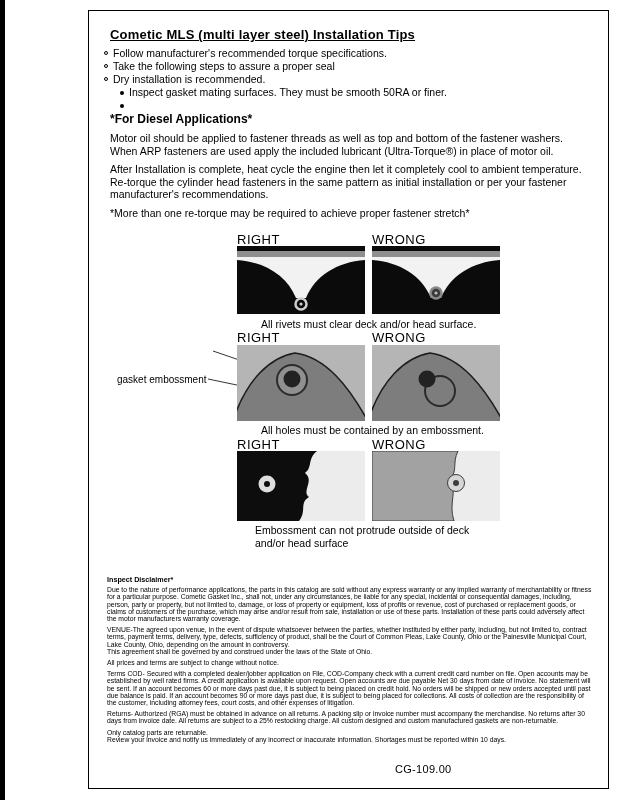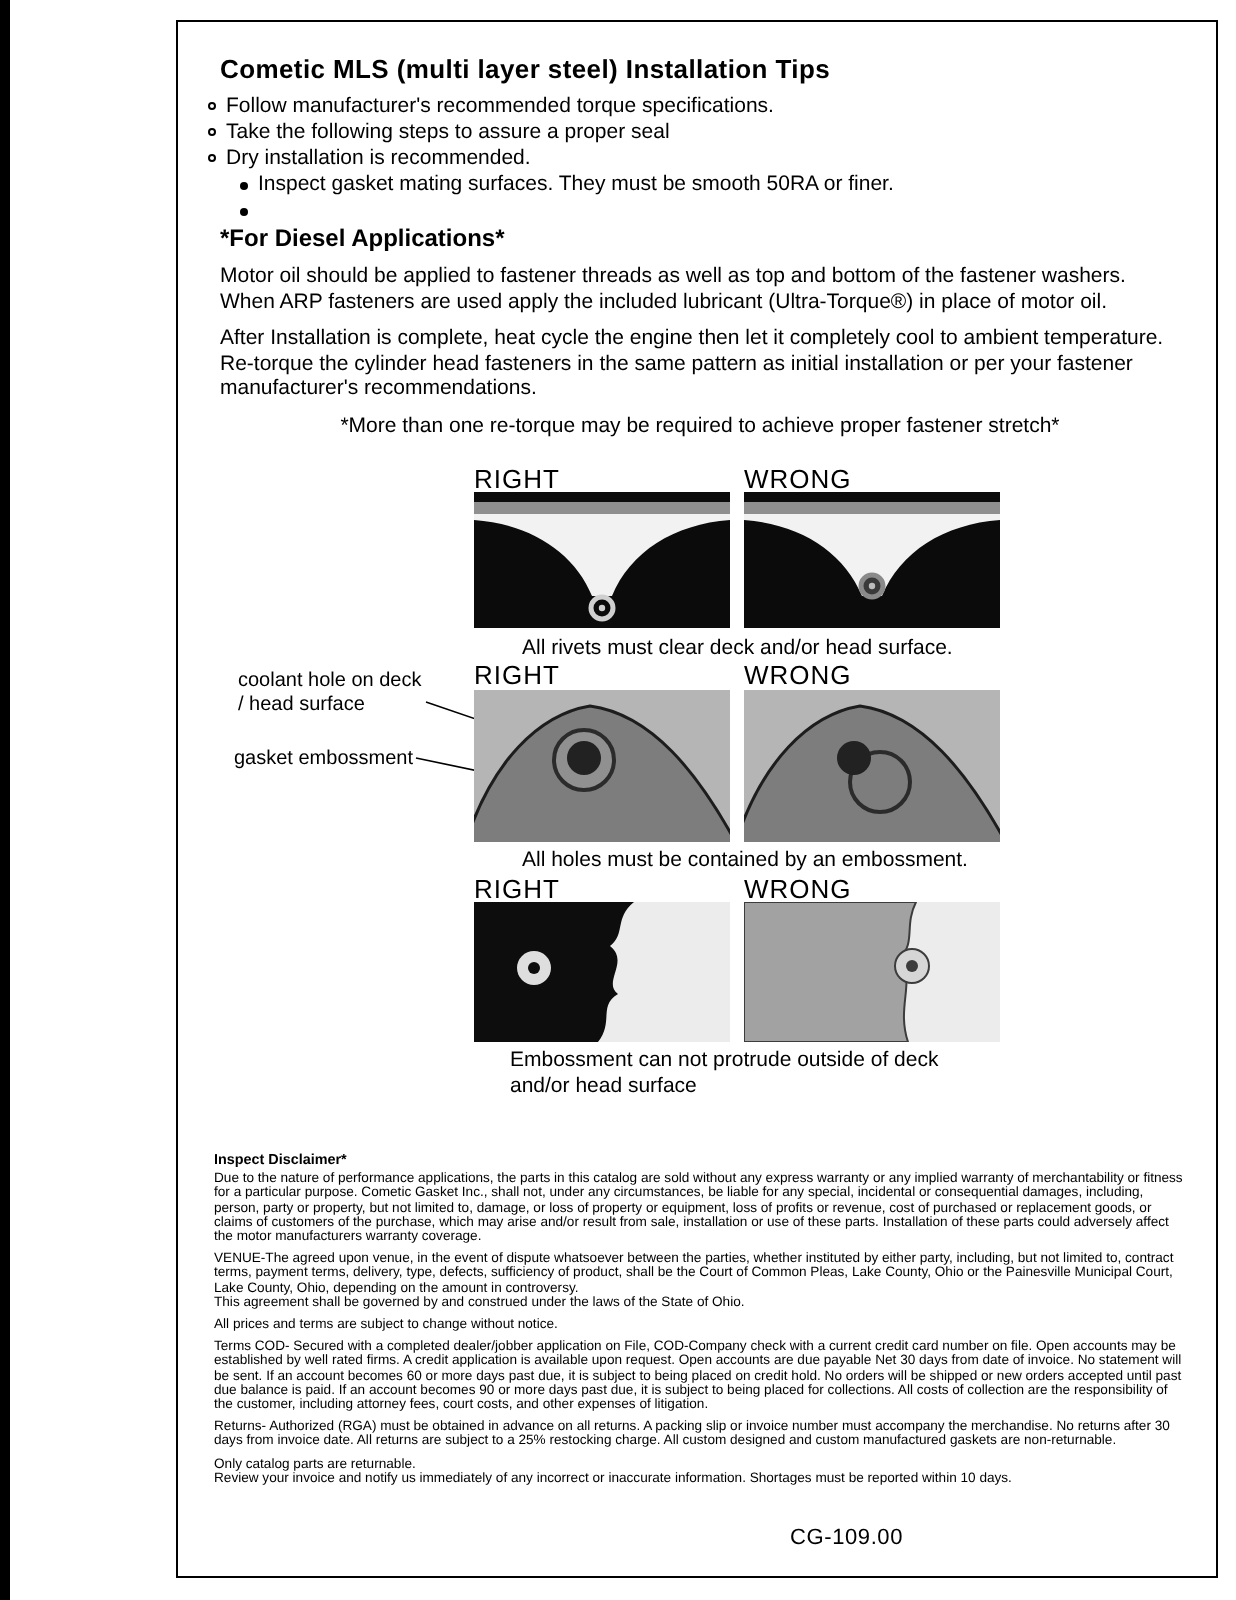--- a/index.html
+++ b/index.html
@@ -4,33 +4,33 @@
 <style>
   * { margin:0; padding:0; box-sizing:border-box; }
   html,body { width:618px; height:800px; background:#fff; }
   body { position:relative; font-family:"Liberation Sans", sans-serif; color:#000; overflow:hidden; }
 
   .side-bar { position:absolute; left:0; top:0; width:5px; height:800px; background:#000; }
 
   .frame { position:absolute; left:88px; top:10px; width:521px; height:779px;
            border:1px solid #000; background:#fff; overflow:hidden; }
 
-  .title { margin:16px 0 0 21px; font-size:13px; font-weight:bold; letter-spacing:0.2px; }
+  .title { margin:16px 0 0 21px; font-size:13px; font-weight:bold; text-decoration:underline; letter-spacing:0.2px; }
 
   .tips { list-style:none; margin:5px 0 0 0; font-size:10.5px; }
   .tips .item { position:relative; padding-left:24px; line-height:13px; }
   .tips .item.sub { padding-left:40px; }
   .b-hollow { position:absolute; left:15px; top:4px; width:4px; height:4px;
               border:1px solid #000; border-radius:50%; }
   .b-filled { position:absolute; left:31px; top:4.5px; width:4px; height:4px;
               background:#000; border-radius:50%; }
 
   .diesel { margin:13px 0 0 21px; font-size:12px; font-weight:bold; }
   p.body { margin:6px 0 0 21px; width:480px; font-size:10.5px; line-height:12.5px; }
-  p.note { margin-top:6px;text-align:center; }
+  p.note { margin-top:6px; }
 
   .diagrams { position:absolute; left:0; top:221px; width:521px; height:320px; }
   .connectors { position:absolute; left:0; top:0; width:521px; height:320px; pointer-events:none; }
   .dg-label { position:absolute; width:128px; text-align:left; font-size:13px; letter-spacing:0.5px; }
   .dg-img { position:absolute; width:128px; display:block; }
   .caption { position:absolute; font-size:10.5px; line-height:12.5px; white-space:nowrap;margin-left:24px; }
   .caption.wrap { white-space:normal; width:215px; }
   .callout { position:absolute; font-size:10px; line-height:11.5px; }
   .callout.c1 { left:30px; top:103px; width:92px; }
   .callout.c2 { left:28px; top:142px; white-space:nowrap; }
@@ -103,21 +103,20 @@
       <path d="M0,11 L128,11 L128,14 C100,16 78,30 69,52 L59,52 C50,30 28,16 0,14 Z" fill="#f2f2f2"></path>
       <circle cx="64" cy="47" r="5.5" fill="#3a3a3a" stroke="#8a8a8a" stroke-width="2.5"></circle>
       <circle cx="64" cy="47" r="1.6" fill="#bdbdbd"></circle>
     </svg>
 
     <div class="caption" style="left:148px; top:86px;">All rivets must clear deck and/or head surface.</div>
 
     <div class="dg-label" style="left:148px; top:98px;">RIGHT</div>
     <div class="dg-label" style="left:283px; top:98px;">WRONG</div>
 
-    <div class="callout c1">coolant hole on deck / head surface</div>
     <div class="callout c2">gasket embossment</div>
 
     <svg class="dg-img" style="left:148px; top:113px; height:76px;" viewBox="0 0 128 76">
       <rect width="128" height="76" fill="#b5b5b5"></rect>
       <path d="M-6,82 C8,34 34,12 58,8 C88,12 112,40 134,82 Z" fill="#7d7d7d" stroke="#1d1d1d" stroke-width="1.5"></path>
       <circle cx="55" cy="35" r="15" fill="#909090" stroke="#2b2b2b" stroke-width="2"></circle>
       <circle cx="55" cy="34" r="8.5" fill="#222222"></circle>
     </svg>
 
     <svg class="dg-img" style="left:283px; top:113px; height:76px;" viewBox="0 0 128 76">

